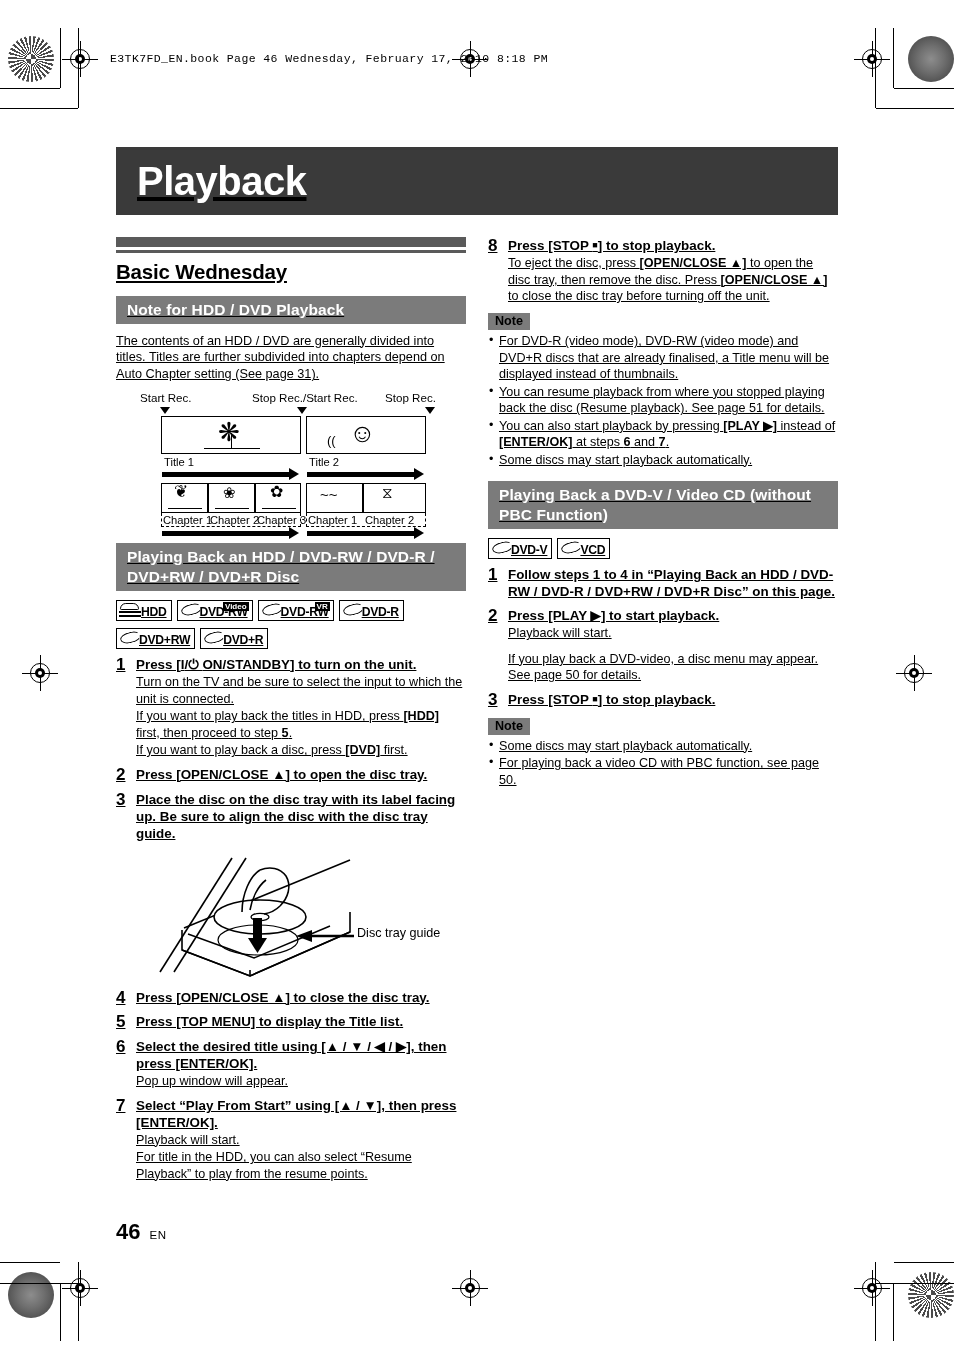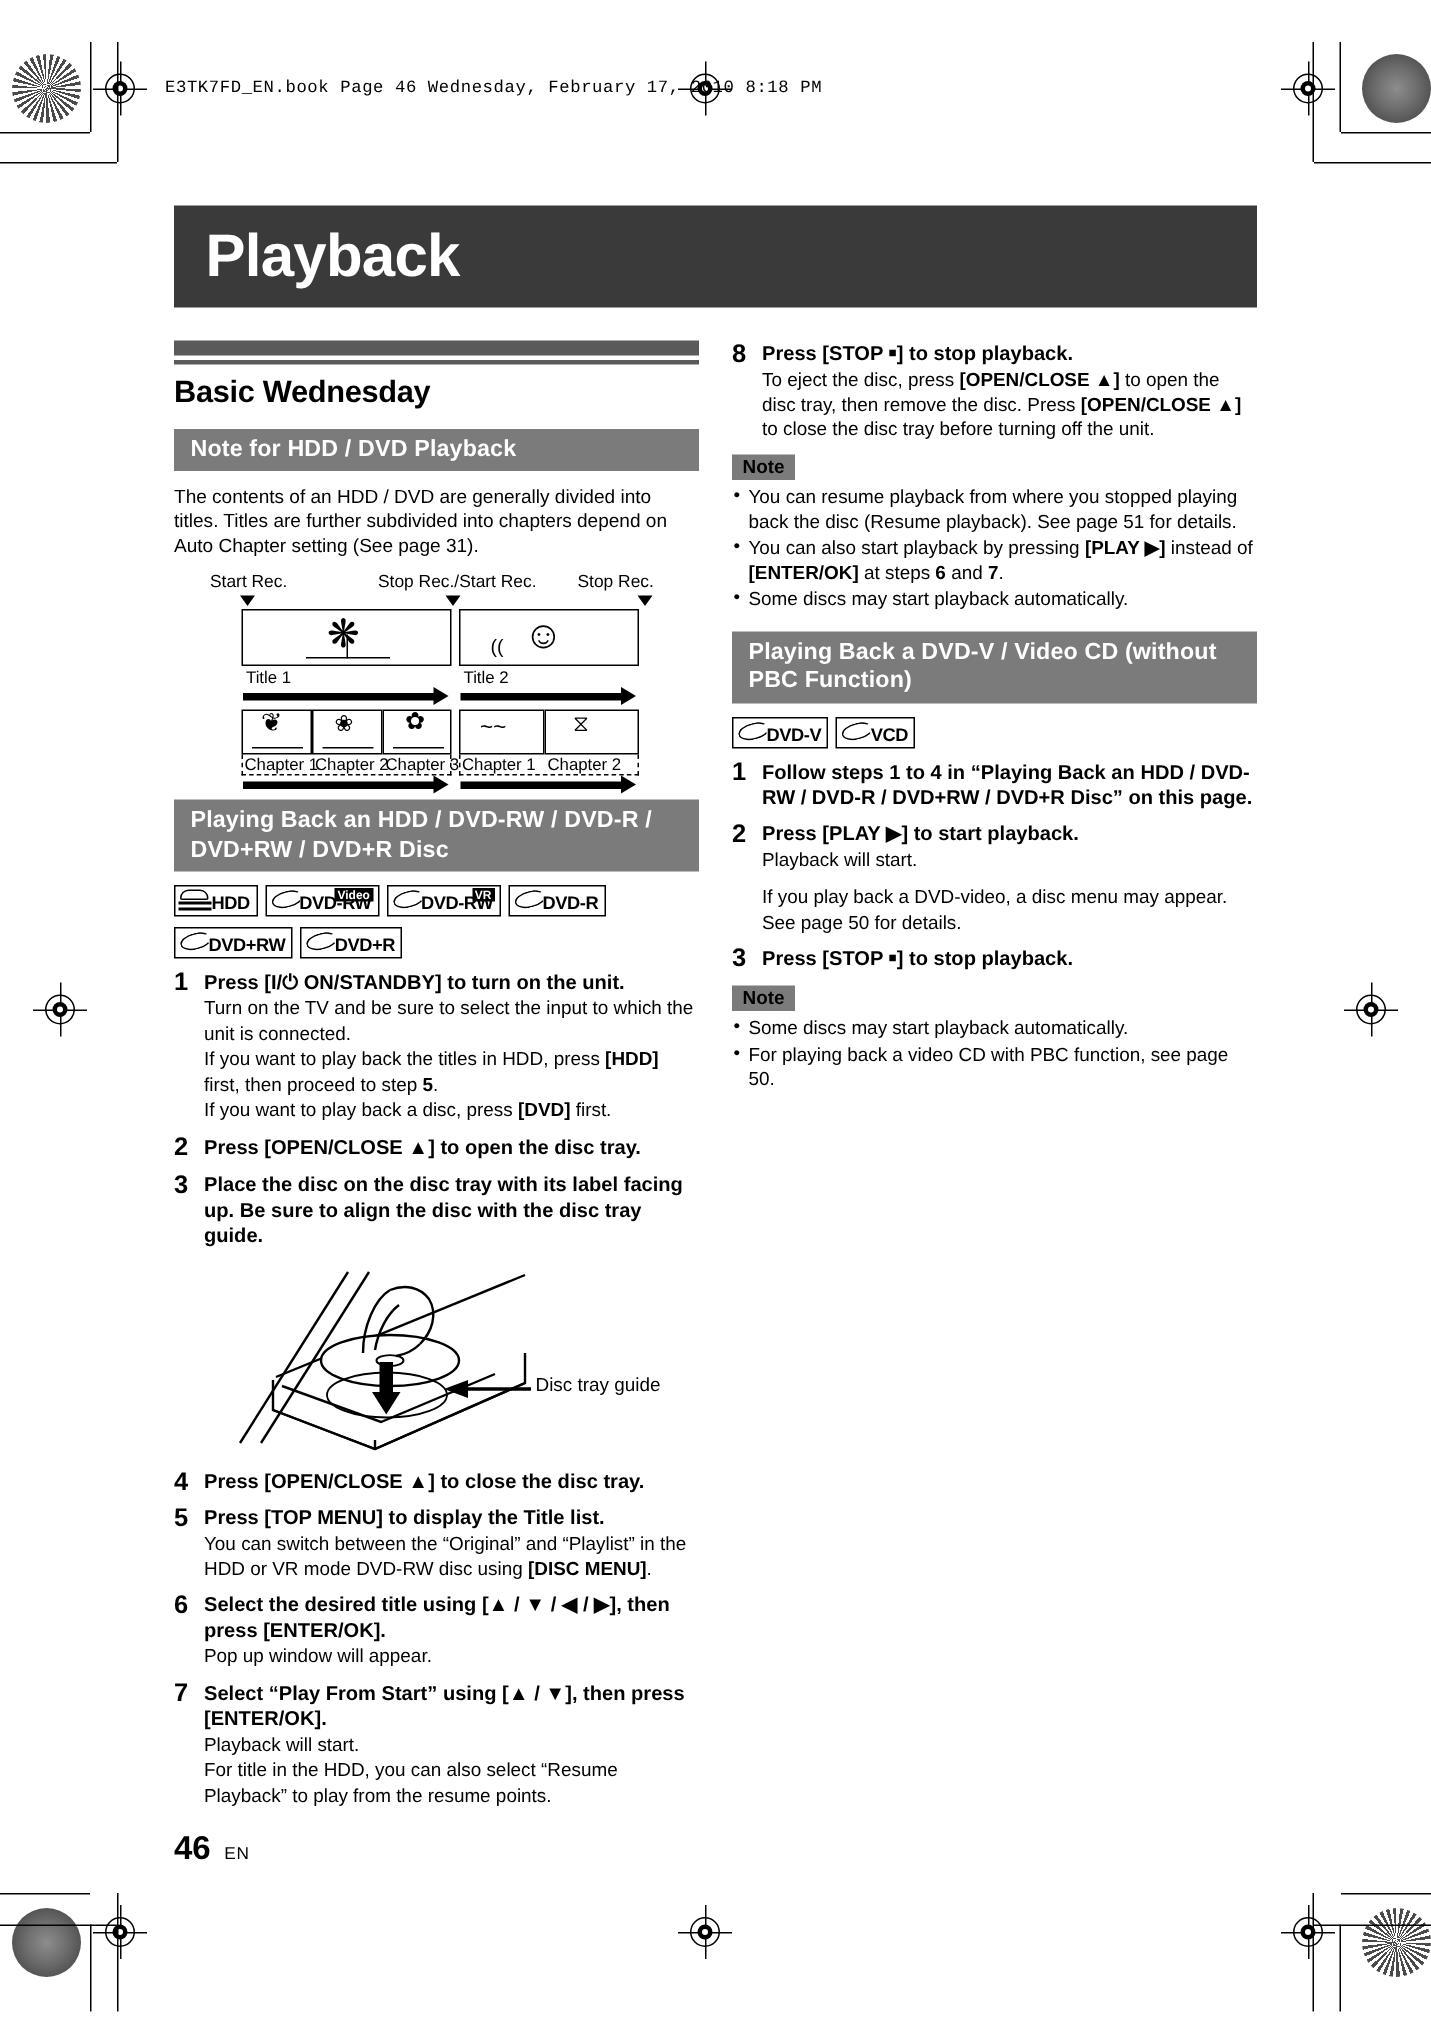--- a/index.html
+++ b/index.html
@@ -28,21 +28,21 @@
   .cropline{position:absolute;background:#000;}
 
   
   .filehdr{
     position:absolute;left:110px;top:52px;
     font-family:"Liberation Mono", monospace;
     font-size:11.5px;letter-spacing:.4px;color:#000;white-space:nowrap;
   }
 
   
-  .content{position:absolute;left:116px;top:137px;width:722px;}
+  .content{position:absolute;left:116px;top:147px;width:722px;text-decoration:underline;}
 
   .chapter-bar{
     width:722px;height:68px;background:#3a3a3a;
     display:flex;align-items:center;
   }
   .chapter-bar h1{
     margin:0;padding:0 0 0 21px;color:#fff;
     font-size:40px;font-weight:bold;letter-spacing:-0.5px;line-height:1;
   }
 
@@ -397,21 +397,20 @@
           <div class="num">4</div>
           <div class="stxt">
               <p class="lead">Press [OPEN/CLOSE ▲] to close the disc tray.</p>
             </div>
         </div>
 
         <div class="step">
           <div class="num">5</div>
           <div class="stxt">
             <p class="lead">Press [TOP MENU] to display the Title list.</p>
-            <p class="sub">You can switch between the “Original” and “Playlist” in the HDD or VR mode DVD-RW disc using <b>[DISC MENU]</b>.</p>
           </div>
         </div>
 
         <div class="step">
           <div class="num">6</div>
           <div class="stxt">
             <p class="lead">Select the desired title using [▲ / ▼ / ◀ / ▶], then press [ENTER/OK].</p>
             <p class="sub">Pop up window will appear.</p>
           </div>
         </div>
@@ -433,20 +432,21 @@
         <div class="step" style="margin-top:0;">
           <div class="num">8</div>
           <div class="stxt">
             <p class="lead">Press [STOP <span class="inline-sq">■</span>] to stop playback.</p>
             <p class="sub">To eject the disc, press <b>[OPEN/CLOSE ▲]</b> to open the disc tray, then remove the disc. Press <b>[OPEN/CLOSE ▲]</b> to close the disc tray before turning off the unit.</p>
           </div>
         </div>
 
         <div class="notebadge">Note</div>
         <ul class="notes">
+          <li>For DVD-R (video mode), DVD-RW (video mode) and DVD+R discs that are already finalised, a Title menu will be displayed instead of thumbnails.</li>
           <li>You can resume playback from where you stopped playing back the disc (Resume playback). See page 51 for details.</li>
           <li>You can also start playback by pressing <b>[PLAY ▶]</b> instead of <b>[ENTER/OK]</b> at steps <b>6</b> and <b>7</b>.</li>
           <li>Some discs may start playback automatically.</li>
         </ul>
 
         <div class="subhead two" style="margin-top:13px;">Playing Back a DVD-V / Video CD (without PBC Function)</div>
 
         <div class="discrow">
           <div class="disc">
             <span class="oval"></span>

